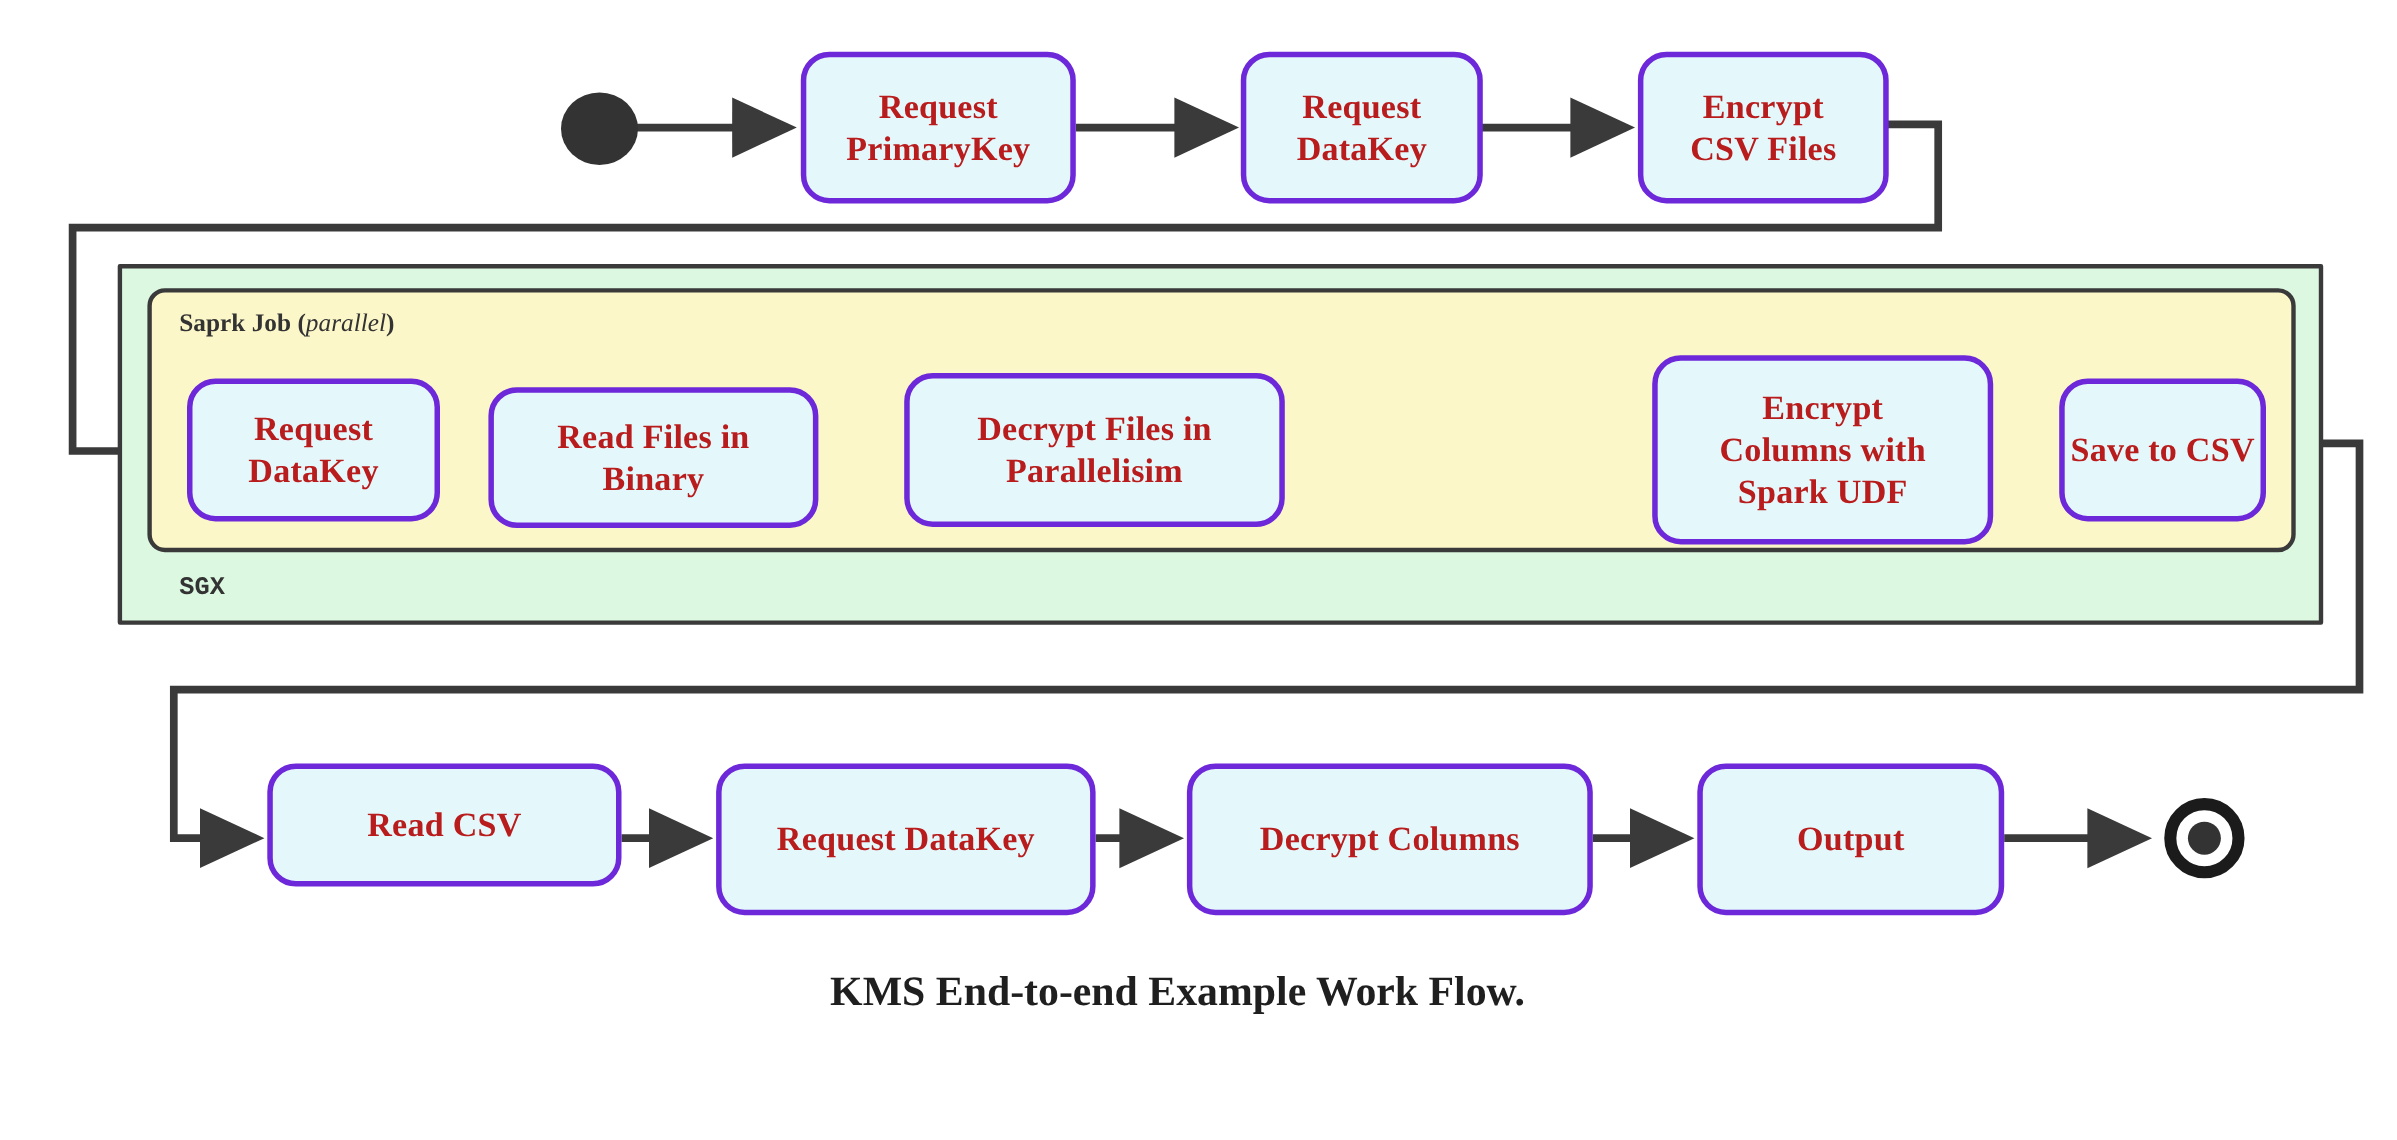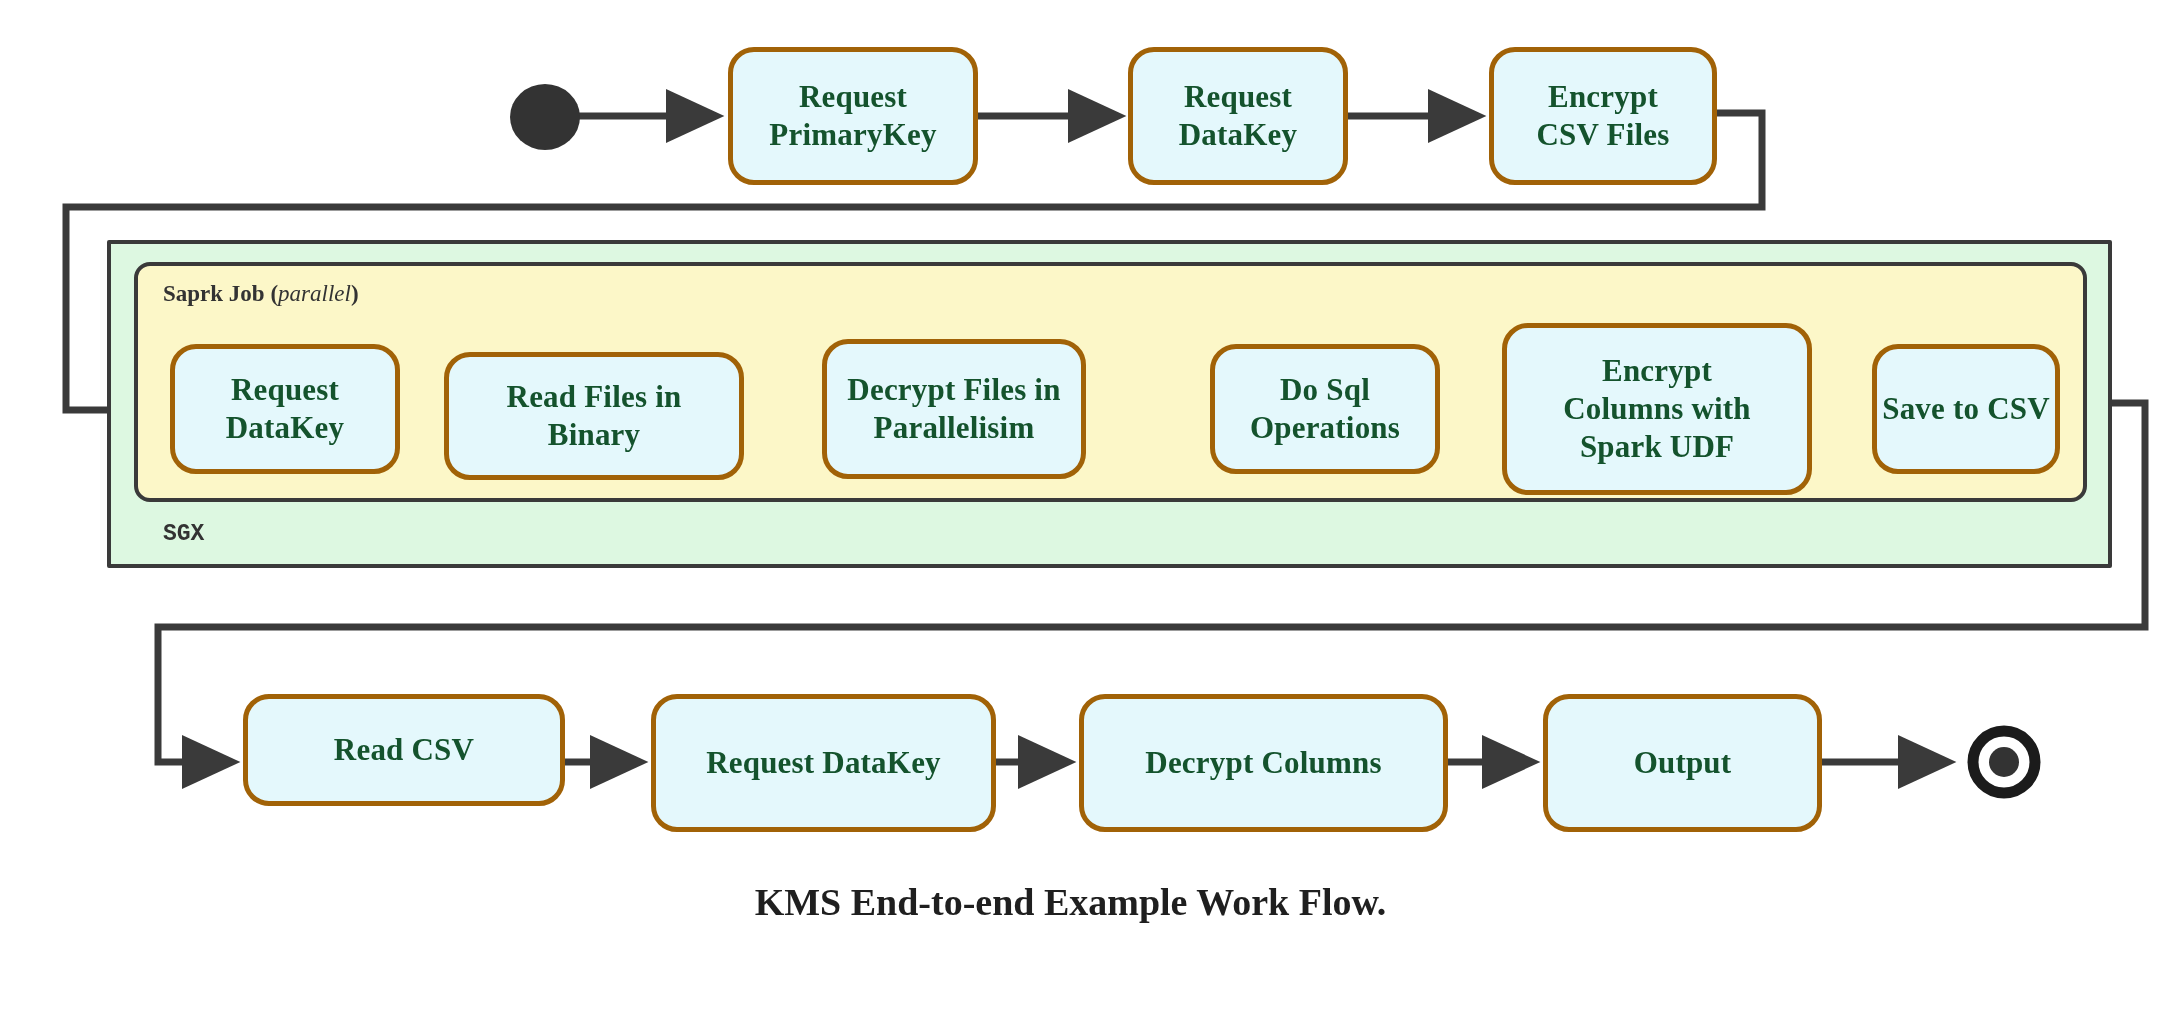--- a/index.html
+++ b/index.html
@@ -21,27 +21,27 @@
     position: absolute;
     left: 0;
     top: 0;
     width: 2179px;
     height: 1036px;
   }
   .node {
     position: absolute;
     box-sizing: border-box;
     background: #e4f8fc;
-    border: 5px solid #a16207;
+    border: 5px solid #6d28d9;
     border-radius: 26px;
     display: flex;
     align-items: center;
     justify-content: center;
     text-align: center;
-    color: #14532d;
+    color: #b91c1c;
     font-weight: bold;
     font-size: 31px;
     line-height: 1.22;
     letter-spacing: 0.2px;
     z-index: 6;
   }
   .node span { display: block; width: 100%; white-space: pre-line; }
   .region {
     position: absolute;
     box-sizing: border-box;
@@ -147,27 +147,23 @@
   </div>
 
   <div class="node" style="left:170px; top:344px; width:230px; height:130px;">
     <span>Request
 DataKey</span>
   </div>
   <div class="node" style="left:444px; top:339px; width:300px; height:128px;margin-top:13px;">
     <span>Read Files in
 Binary</span>
   </div>
-  <div class="node" style="left:822px; top:339px; width:264px; height:140px;">
+  <div class="node" style="left:822px; top:339px; width:346px; height:140px;">
     <span>Decrypt Files in
 Parallelisim</span>
-  </div>
-  <div class="node" style="left:1210px; top:344px; width:230px; height:130px;">
-    <span>Do Sql
-Operations</span>
   </div>
   <div class="node" style="left:1502px; top:323px; width:310px; height:172px;">
     <span>Encrypt
 Columns with
 Spark UDF</span>
   </div>
   <div class="node" style="left:1872px; top:344px; width:188px; height:130px;align-items:center;">
     <span>Save to CSV</span>
   </div>
 

